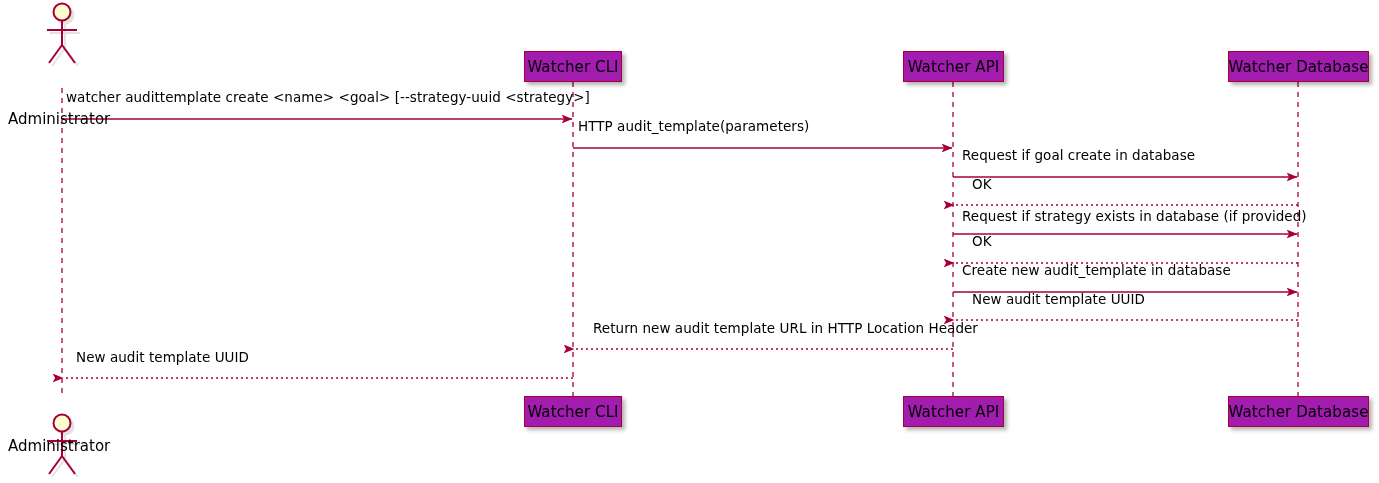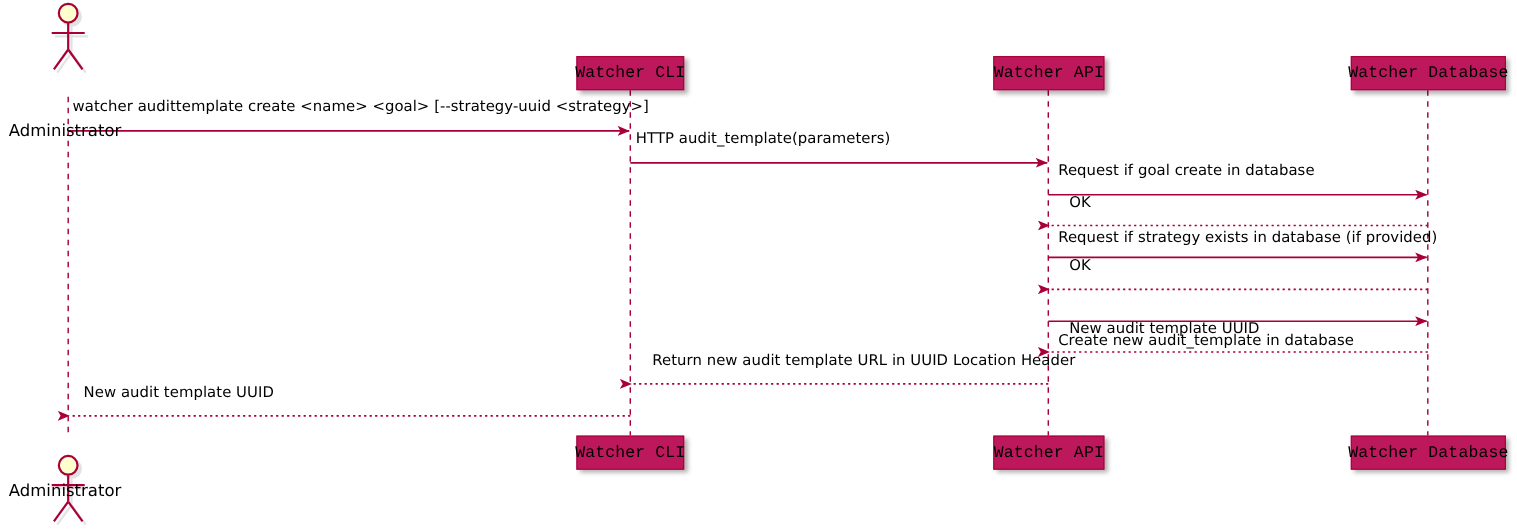--- a/index.html
+++ b/index.html
@@ -6,26 +6,25 @@
   body{
     width:1379px;height:483px;position:relative;overflow:hidden;
     font-family:"DejaVu Sans","Liberation Sans",sans-serif;
     color:#000000;
   }
   #diagram{position:absolute;inset:0;}
   #svg-layer{position:absolute;left:0;top:0;width:1379px;height:483px;}
 
   .pbox{
     position:absolute;box-sizing:border-box;
-    background:#be185d;border:1.5px solid #A80036;
+    background:#a21caf;border:1.5px solid #A80036;
     box-shadow:3px 3px 4px rgba(0,0,0,0.30);
     display:flex;align-items:center;justify-content:center;
     font-size:15px;color:#000;white-space:nowrap;
     letter-spacing:0.1px;
-    font-family:Liberation Mono, monospace;
   }
   .actor-label{
     position:absolute;font-size:15px;color:#000;white-space:nowrap;margin-top:44px;
   }
   .msg{
     position:absolute;font-size:13.5px;color:#000;white-space:nowrap;
     letter-spacing:0.05px;
   }
 </style>
 </head>
@@ -122,19 +121,19 @@
     </div>
   <div id="labels">
       <div class="actor-label" style="left: 8px; top: 66px;">Administrator</div>
       <div class="actor-label" style="left: 8px; top: 393px;">Administrator</div>
       <div class="msg" style="left: 66px; top: 89px;">watcher audittemplate create &lt;name&gt; &lt;goal&gt; [--strategy-uuid &lt;strategy&gt;]</div>
       <div class="msg" style="left: 578px; top: 118px;">HTTP audit_template(parameters)</div>
       <div class="msg" style="left: 962px; top: 147px;">Request if goal create in database</div>
       <div class="msg" style="left: 972px; top: 176px;">OK</div>
       <div class="msg" style="left: 962px; top: 208px;">Request if strategy exists in database (if provided)</div>
       <div class="msg" style="left: 972px; top: 233px;">OK</div>
-      <div class="msg" style="left: 962px; top: 262px; margin-top: 40px;">Create new audit_template in database</div>
+      <div class="msg" style="left: 962px; top: 262px;">Create new audit_template in database</div>
       <div class="msg" style="left: 972px; top: 291px;">New audit template UUID</div>
-      <div class="msg" style="left: 593px; top: 320px;">Return new audit template URL in UUID Location Header</div>
+      <div class="msg" style="left: 593px; top: 320px;">Return new audit template URL in HTTP Location Header</div>
       <div class="msg" style="left: 76px; top: 349px;">New audit template UUID</div>
     </div>
 
 </div>
 
 </body></html>

